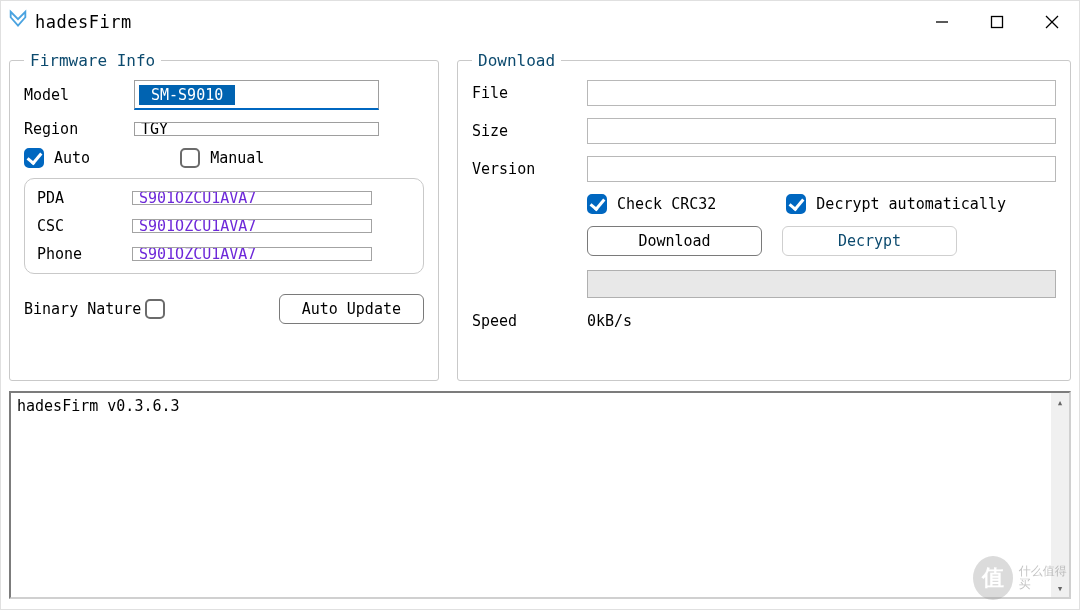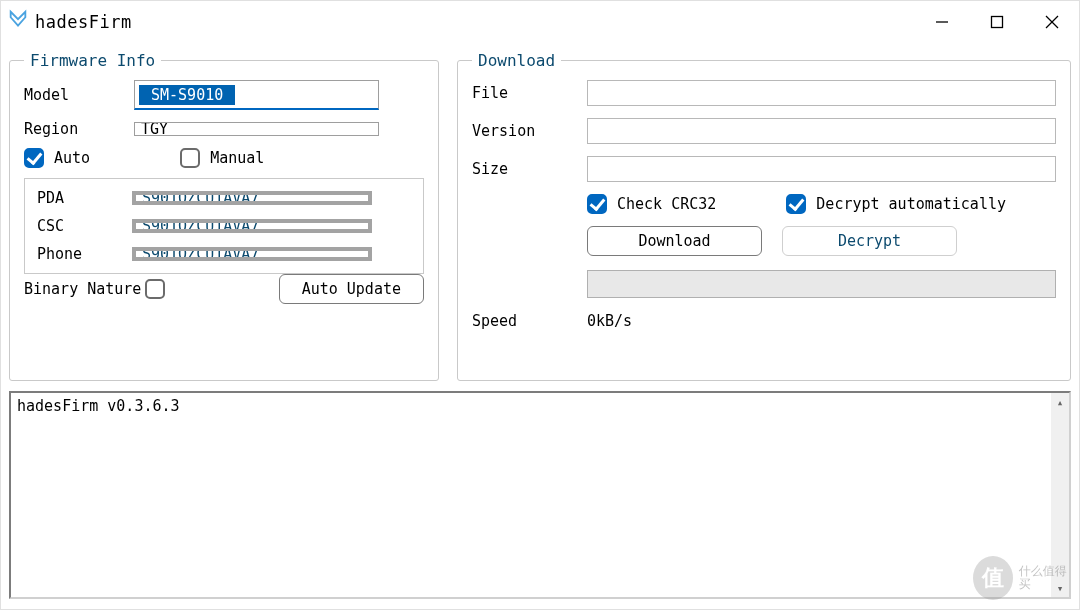--- a/index.html
+++ b/index.html
@@ -91,23 +91,23 @@
   .tinput {
     height: 14px;
     border: 1px solid #9e9e9e;
     background: #fff;
     padding: 2px 6px;
     font-family: inherit;
     font-size: 15px;
     outline: none;
   }
   .tinput.ro {
-    border: 4px solid #a3a3a3;
-    background: #fff;
-    color: #0c4a6e;
+    border: 1px solid #a3a3a3;
+    background: #fff;
+    color: #6d28d9;
   }
   .model-input {
     width: 245px;
     border: 1px solid #9e9e9e;
     border-bottom: 2px solid #0067c0;
     background: #fff;
     padding: 2px 4px;
   }
   .model-input .sel {
     background: #0063b1;
@@ -141,21 +141,21 @@
   .checkbox.checked::after {
     content: "";
     width: 6px; height: 11px;
     border: solid #fff;
     border-width: 0 3px 3px 0;
     transform: rotate(40deg);
     margin-top: -3px;
   }
   .group-inner {
     border: 1px solid #c9c9c9;
-    border-radius: 0;
+    border-radius: 10px;
     padding: 10px 12px 8px 12px;
   }
   .form-line.inner .lbl { width: 95px; }
   .btn {
     height: 30px;
     background: #fff;
     border: 1px solid #7a7a7a;
     border-radius: 6px;
     padding: 0 22px;
     font-family: inherit;
@@ -164,21 +164,21 @@
   }
   .btn:disabled {
     color: #0c4a6e;
     border-color: #cfcfcf;
     cursor: default;
   }
   .bottom-row {
     display: flex;
     align-items: center;
     justify-content: space-between;
-    margin-top: 0;
+    margin-top: 20px;
   }
   
   .dl-line { display: flex; align-items: center; margin-bottom: 12px; }
   .dl-line .lbl { width: 115px; }
   .dl-field {
     flex: 1;
     height: 26px;
     border: 1px solid #b8b8b8;
     background: #fff;
   }
@@ -342,25 +342,25 @@
     </fieldset>
 
     <fieldset class="group download">
       <legend>Download</legend>
 
       <div class="dl-line">
         <span class="lbl">File</span>
         <div class="dl-field"></div>
       </div>
       <div class="dl-line">
+        <span class="lbl">Size</span>
+        <div class="dl-field"></div>
+      </div>
+      <div class="dl-line">
         <span class="lbl">Version</span>
-        <div class="dl-field"></div>
-      </div>
-      <div class="dl-line">
-        <span class="lbl">Size</span>
         <div class="dl-field"></div>
       </div>
 
       <div class="dl-opts">
         <div class="chk">
           <span class="checkbox checked"></span>
           <span>Check CRC32</span>
         </div>
         <div class="chk">
           <span class="checkbox checked"></span>

